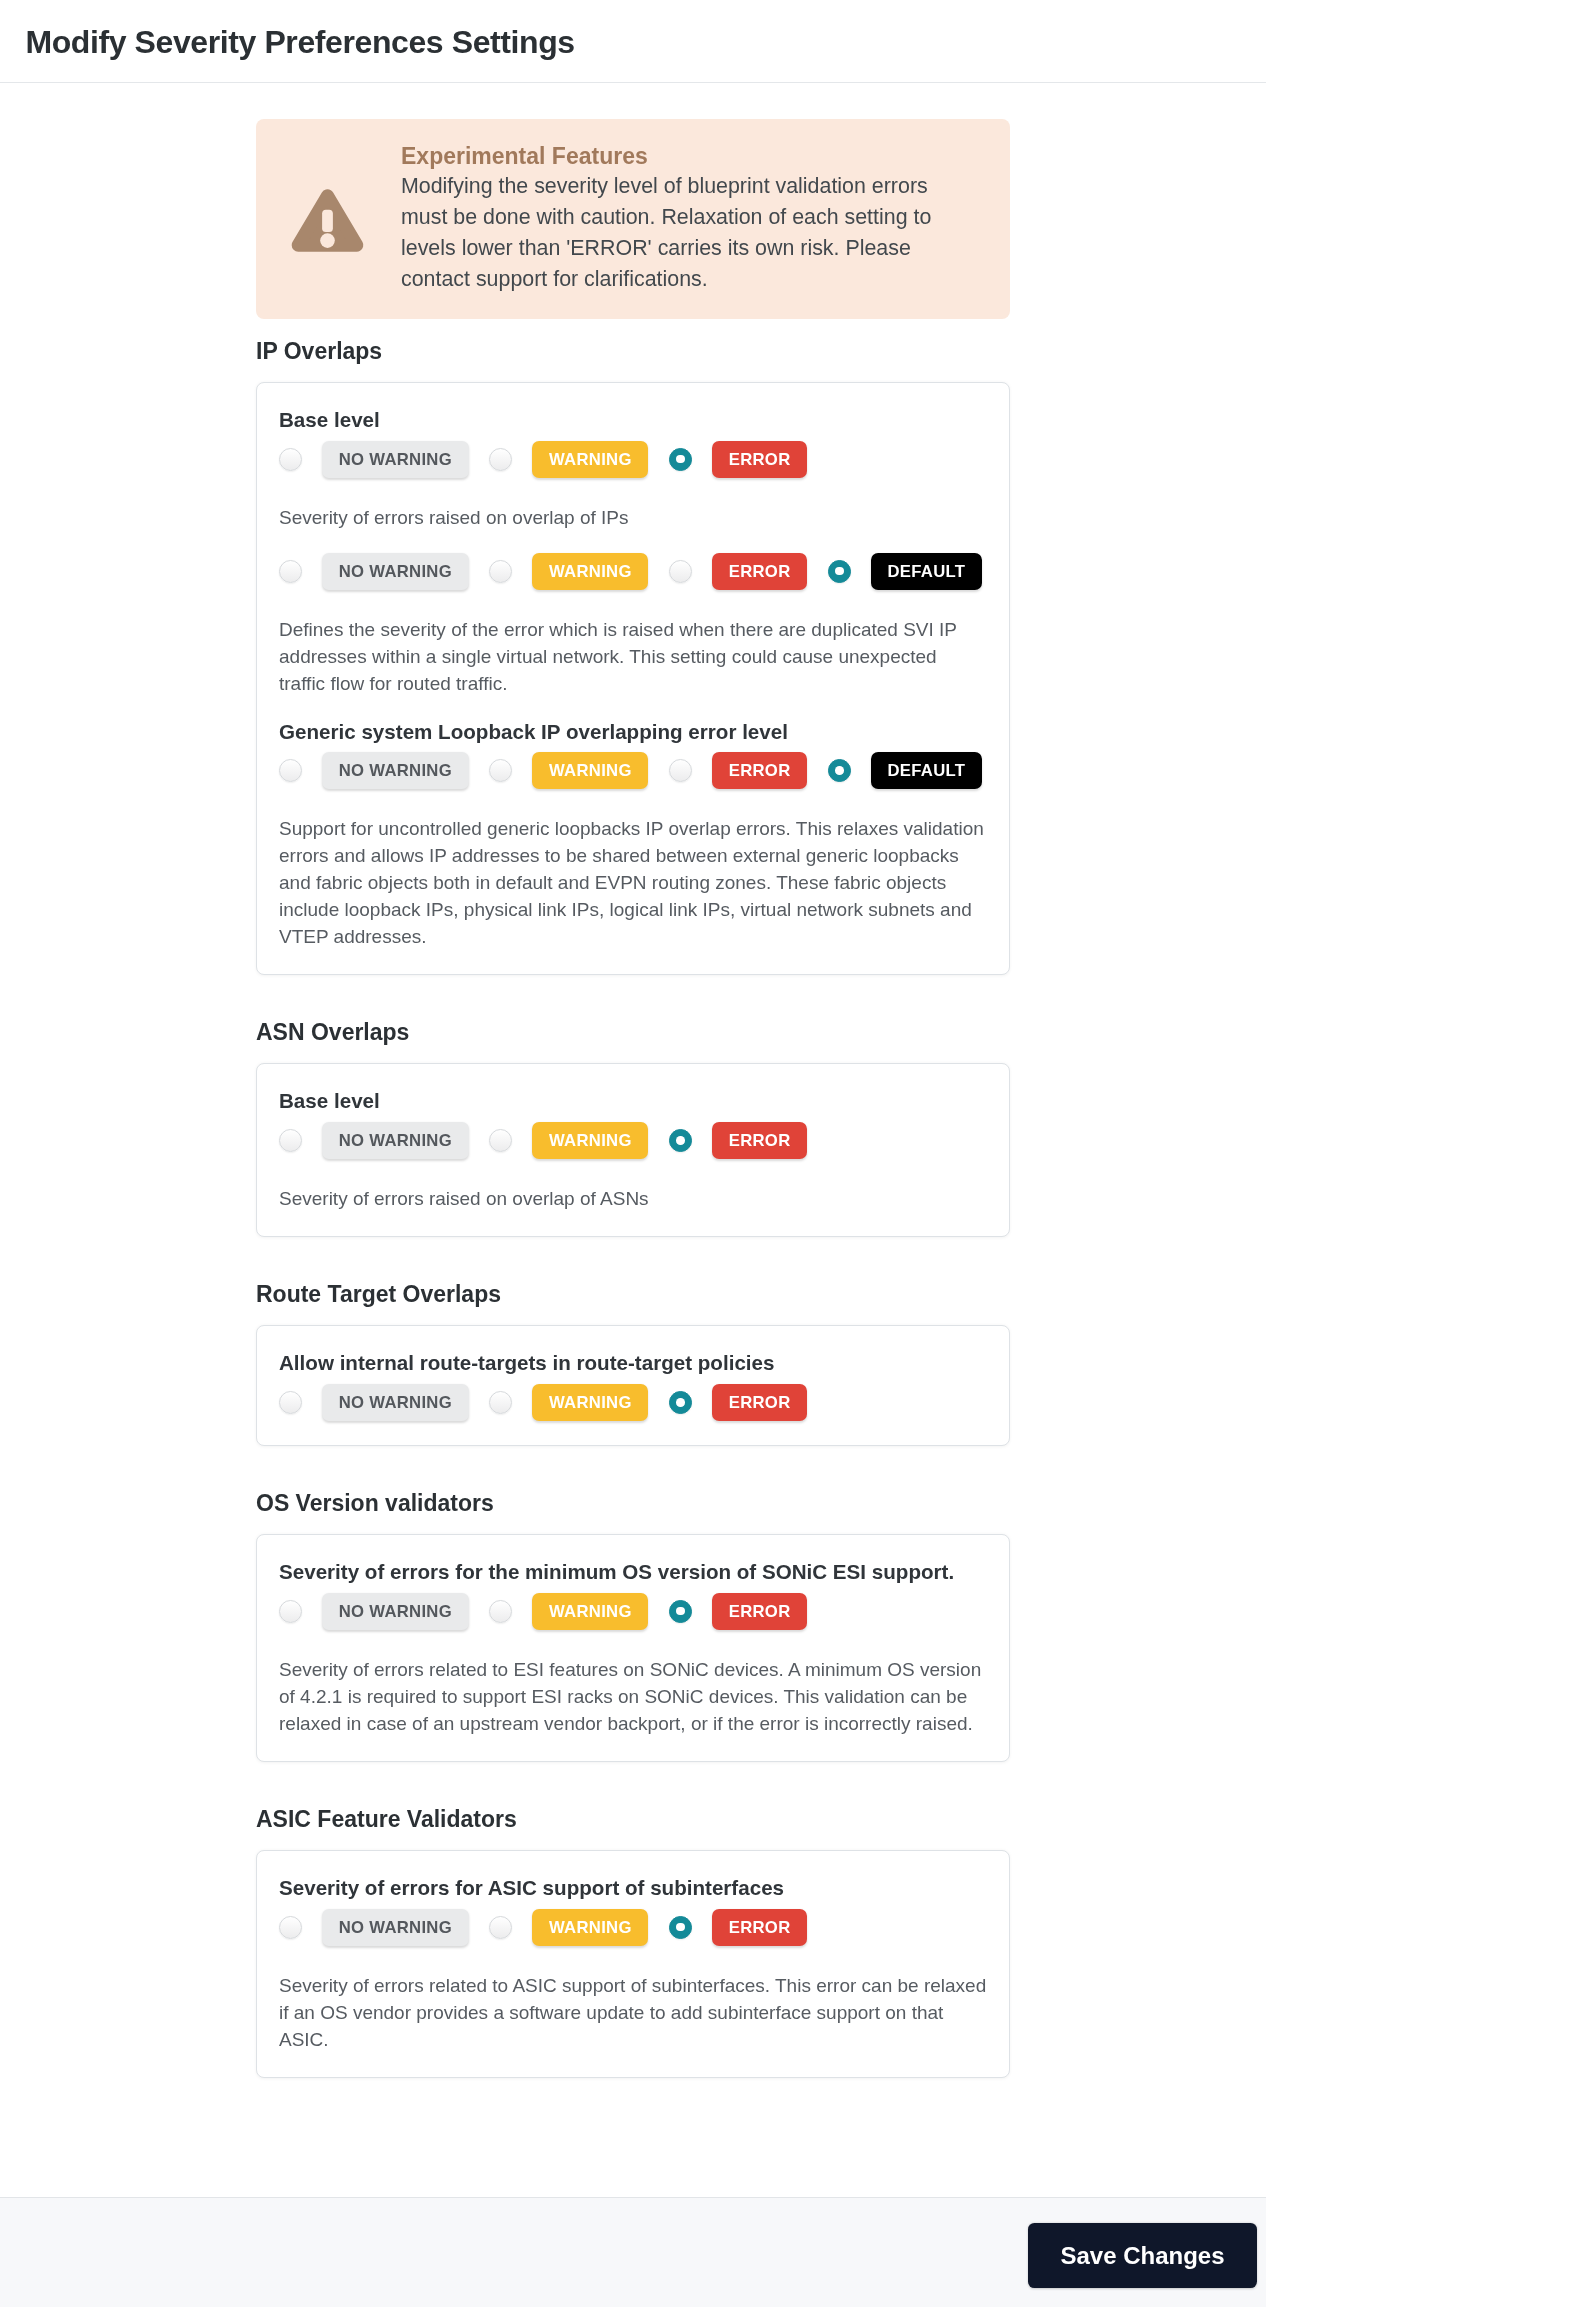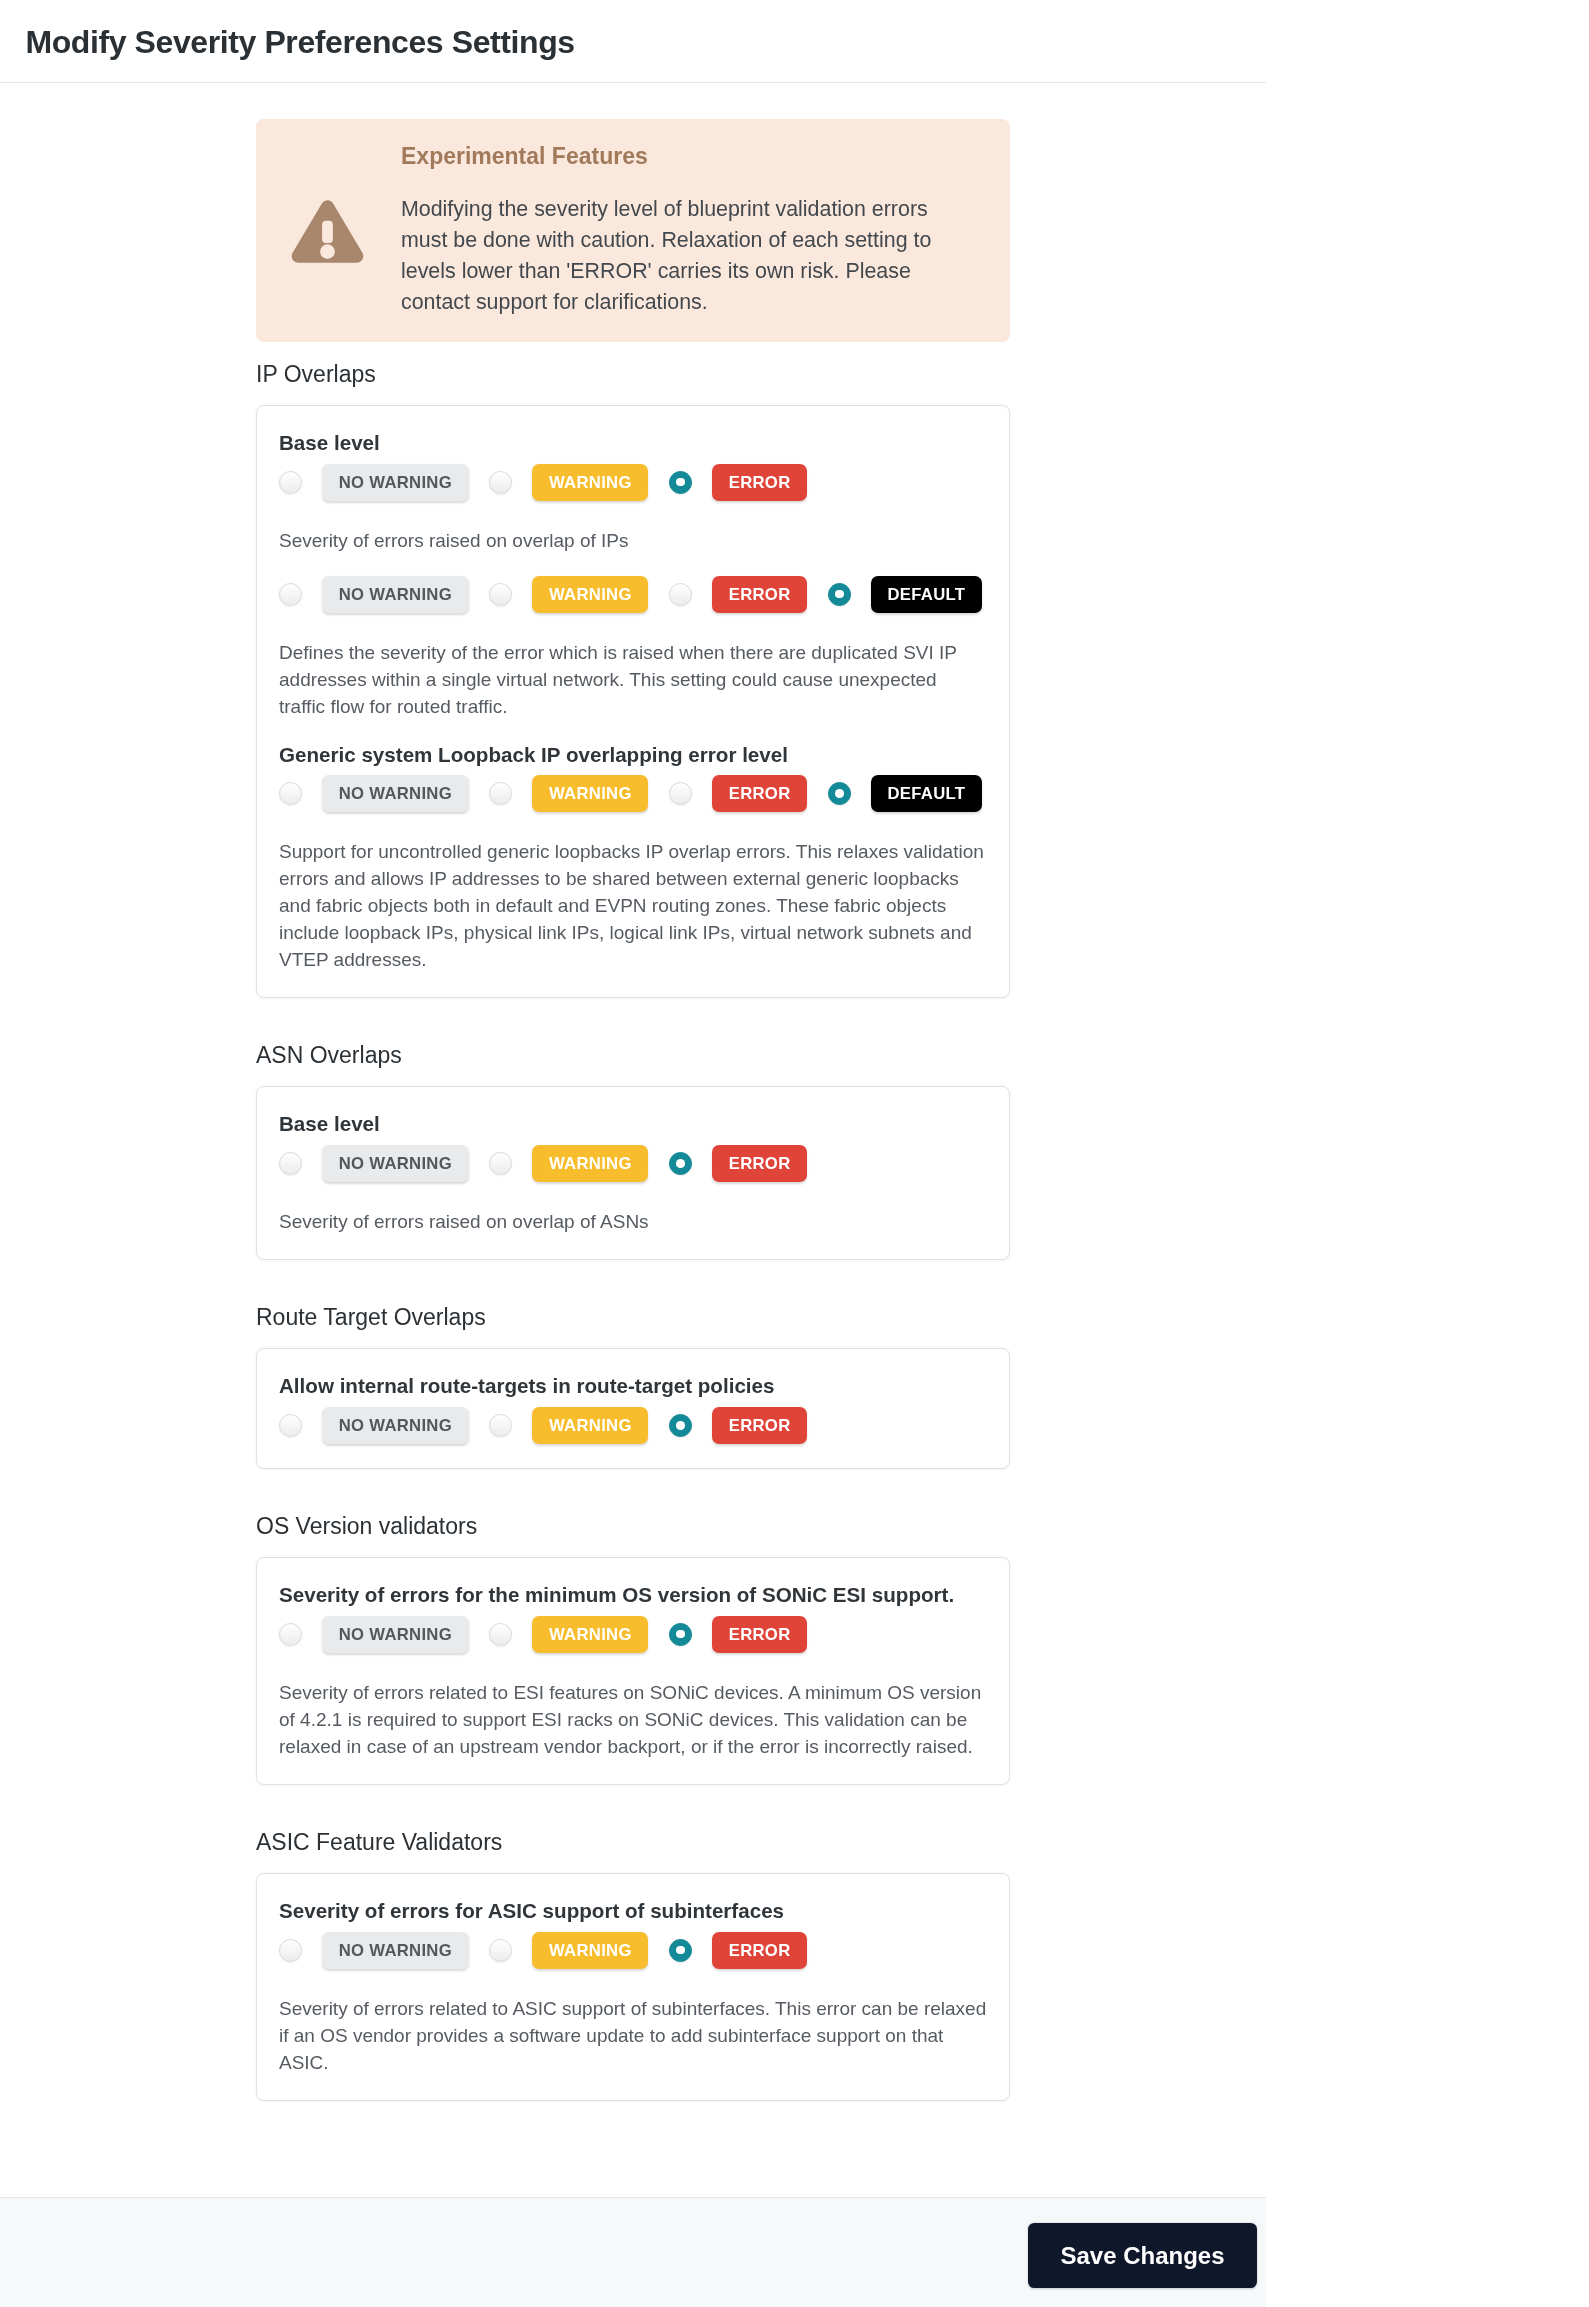--- a/index.html
+++ b/index.html
@@ -47,33 +47,33 @@
     align-items: center;
     gap: 35px;
   }
   .banner-icon { flex: 0 0 auto; }
   .banner-icon .tri { fill: #a8876c; stroke: #a8876c; }
   .banner-icon .cut { fill: #fbe8dc; }
   .banner-title {
     font-size: 23px;
     font-weight: 700;
     color: #a1795b;
-    margin-bottom: 24px;
+    margin-bottom: 1px;
   }
   .banner-body {
     font-size: 21.4px;
     line-height: 31px;
     color: #42484d;
     max-width: 595px;
   }
 
   
   .section-title {
     font-size: 23px;
-    font-weight: 400;
+    font-weight: 700;
     color: #2b3034;
     margin-top: 44px;
   }
   #sections section:first-child .section-title { margin-top: 19px; }
 
   .card {
     margin-top: 17.5px;
     background: #ffffff;
     border: 0.8px solid #dee2e6;
     border-radius: 8px;

